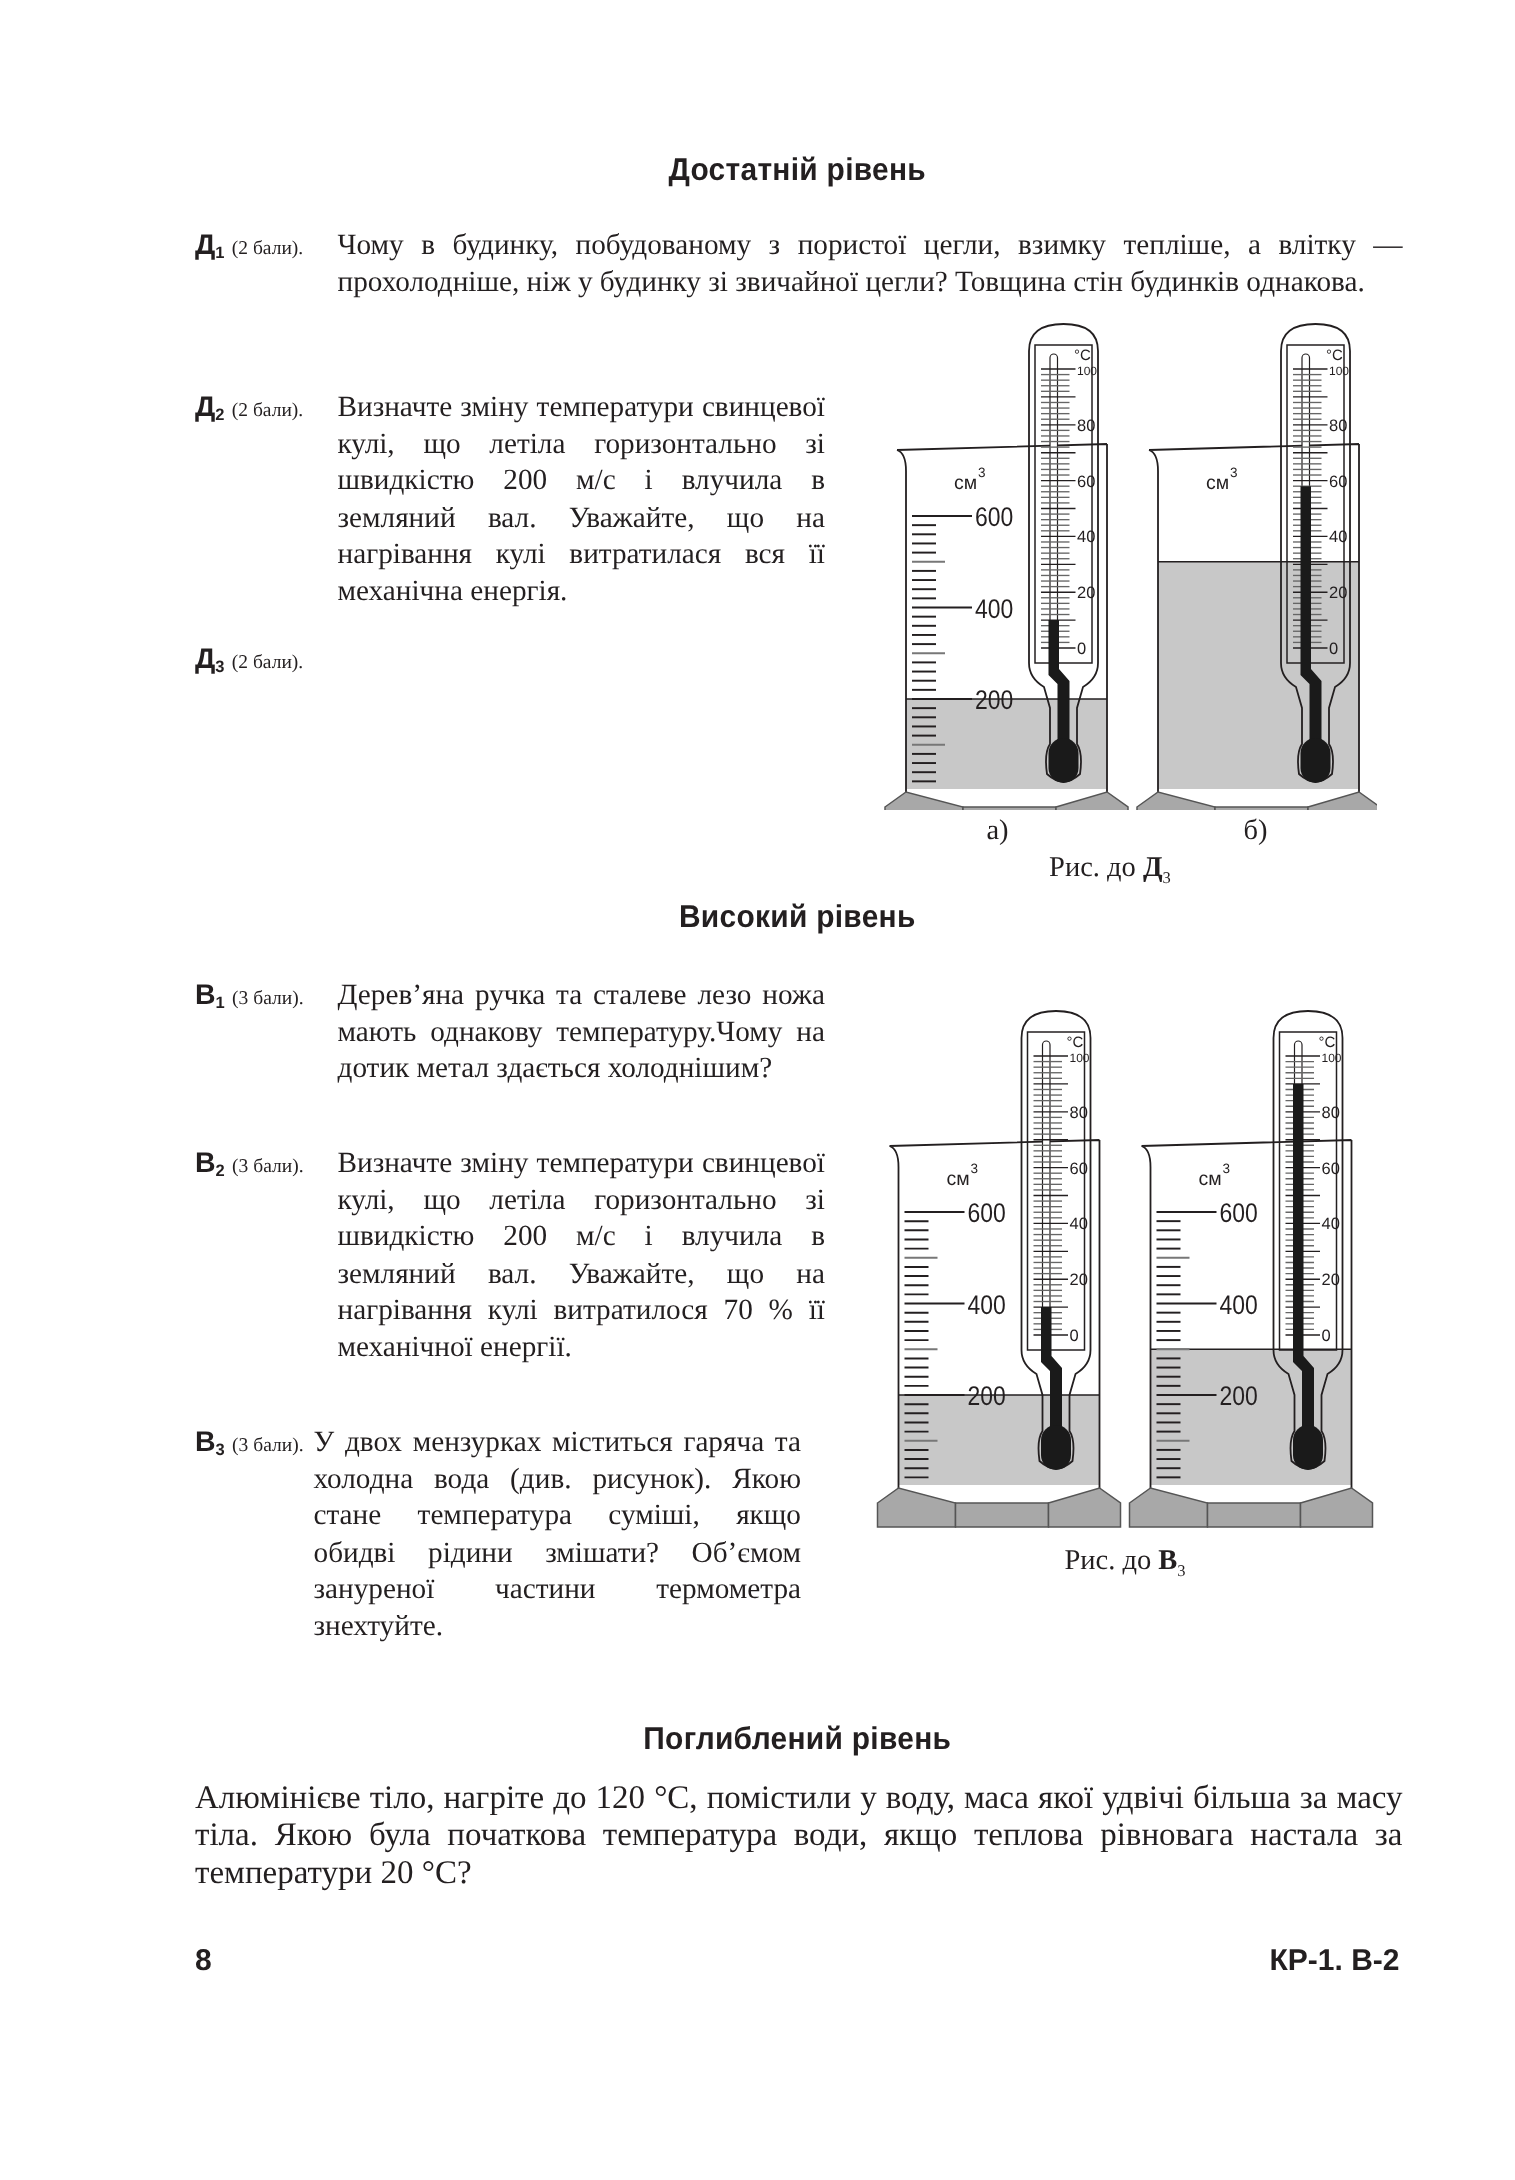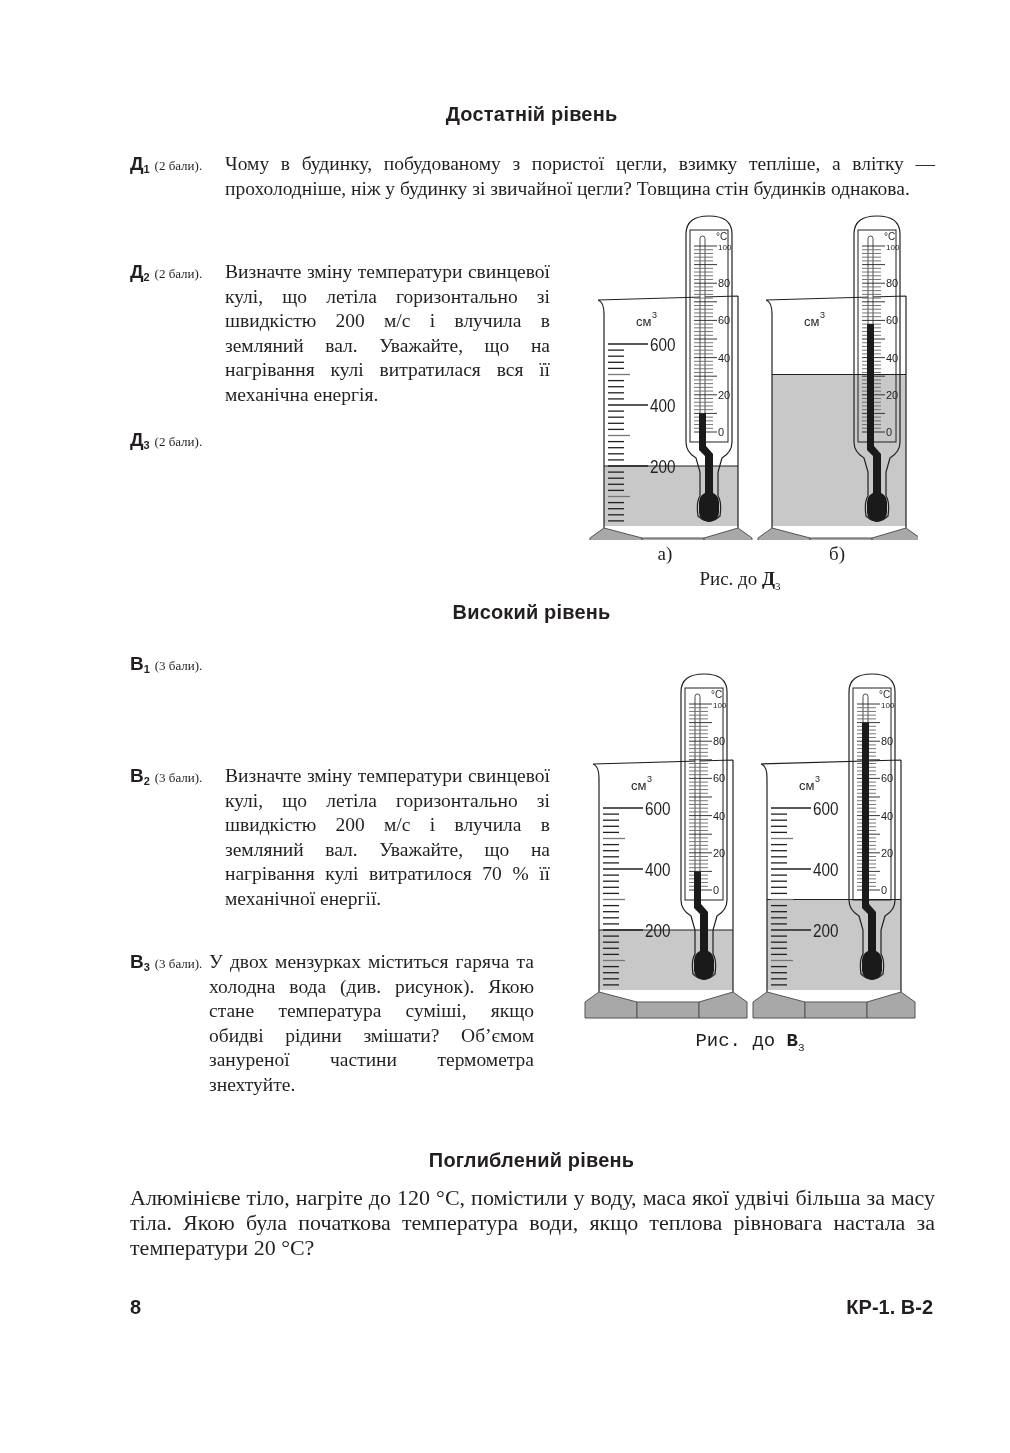--- a/index.html
+++ b/index.html
@@ -236,20 +236,21 @@
   <span>Рис. до </span><b><span>Д</span></b><sub>3</sub>
 </div>
 
 <div class="heading" style="top:600px;">Високий рівень</div>
 
 <div class="task" style="left:130px; top:652px; width:420px; height:100px;">
   <div class="label">
     <span class="code"><span>В</span><sub>1</sub></span>
     <span class="pts">(3 бали).</span>
   </div>
+  <div class="body" style="left:95px; top:0; width:325px;">Дерев’яна ручка та сталеве лезо ножа мають однакову температуру.Чому на дотик метал здається холоднішим?</div>
 </div>
 
 <div class="task" style="left:130px; top:764px; width:420px; height:175px;">
   <div class="label">
     <span class="code"><span>В</span><sub>2</sub></span>
     <span class="pts">(3 бали).</span>
   </div>
   <div class="body" style="left:95px; top:0; width:325px;">Визначте зміну температури свинцевої кулі, що летіла горизонтально зі швидкістю 200 м/с і влучила в земляний вал. Уважайте, що на нагрівання кулі витратилося 70 % її механічної енергії.</div>
 </div>
 
@@ -472,21 +473,21 @@
         <text x="120" y="114.4" font-family="Liberation Sans, sans-serif" font-size="11" fill="#231f20">60</text>
         <text x="120" y="151.6" font-family="Liberation Sans, sans-serif" font-size="11" fill="#231f20">40</text>
         <text x="120" y="188.8" font-family="Liberation Sans, sans-serif" font-size="11" fill="#231f20">20</text>
         <text x="120" y="226" font-family="Liberation Sans, sans-serif" font-size="11" fill="#231f20">0</text>
         <text x="118" y="30" font-family="Liberation Sans, sans-serif" font-size="10" fill="#231f20">°С</text>
         <path d="M101 54.599999999999994 L108 54.599999999999994 L108 236 L115 244 L115 288 L107 288 L107 246 L101 240 Z" fill="#1a1a1a"></path>
         <rect x="101" y="282" width="20" height="30" rx="10" fill="#1a1a1a"></rect>
       </g>
     </g>
   </svg>
-<div class="caption" style="left:670px; top:1030px; width:160px;font-family:Liberation Mono, monospace;">
+<div class="caption" style="left:670px; top:1030px; width:160px;">
   <span>Рис. до </span><b><span>В</span></b><sub>3</sub>
 </div>
 
 <div class="heading" style="top:1148px;">Поглиблений рівень</div>
 <div class="deep">Алюмінієве  тіло, нагріте до 120 °С, помістили у воду, маса якої удвічі більша за масу тіла. Якою була початкова температура води, якщо теплова рівновага настала за температури 20 °С?</div>
 
 <div class="footer" style="left:130px;">8</div>
 <div class="footer" style="right:77px;text-align:center;">КР-1. В-2</div>
 
 </body></html>

